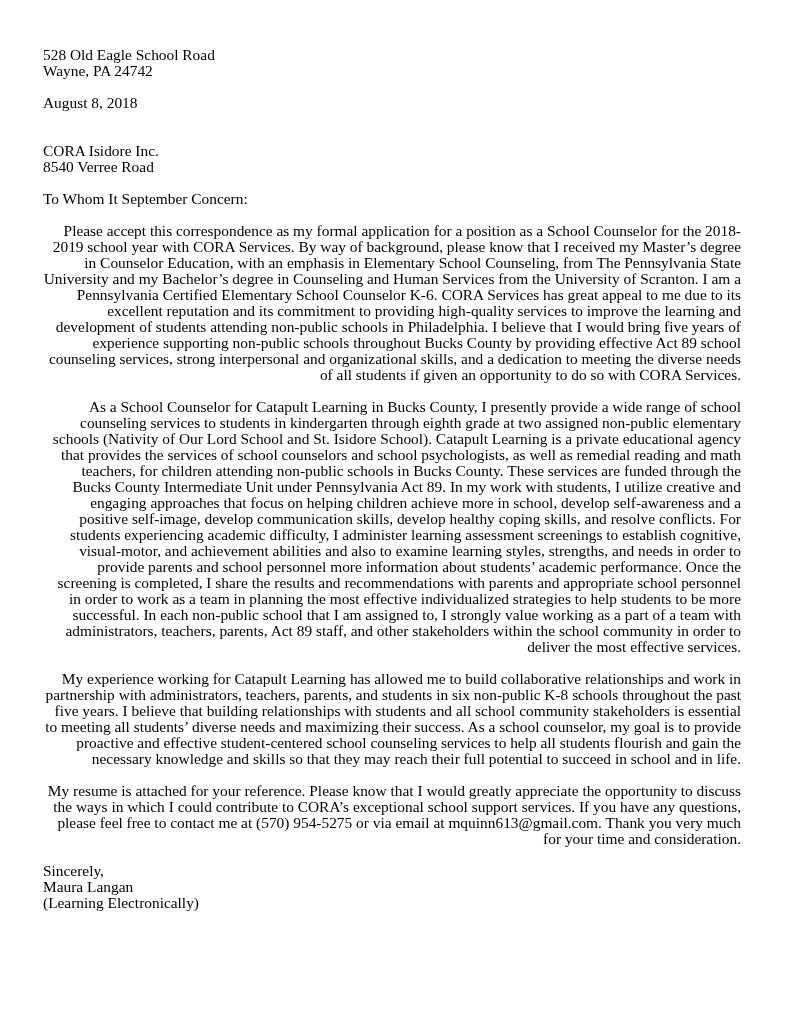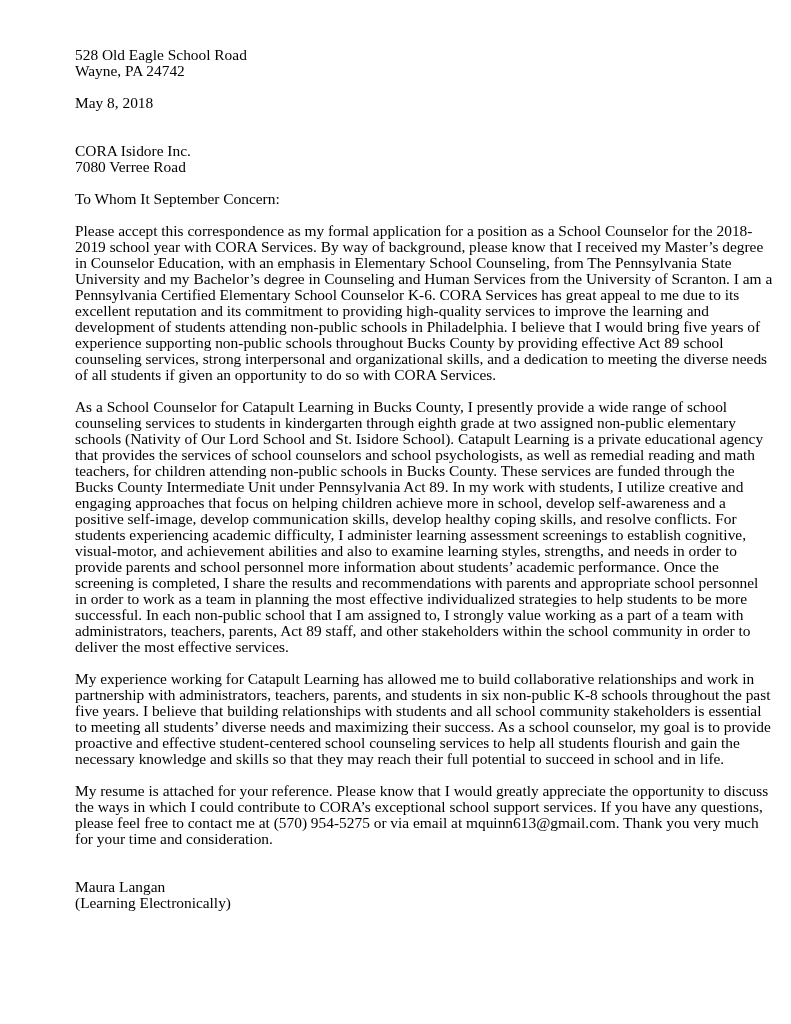--- a/index.html
+++ b/index.html
@@ -6,72 +6,74 @@
     margin: 0;
     padding: 0;
     background: #ffffff;
   }
   .page {
     position: relative;
     width: 791px;
     height: 1024px;
     background: #ffffff;
     box-sizing: border-box;
-    padding: 47px 47px 0 75px;
+    padding: 47px 47px 0 43px;
     overflow: hidden;
     font-family: "Liberation Serif", "DejaVu Serif", serif;
     font-size: 15.4px;
     line-height: 16px;
     color: #000000;
     text-align: left;
   }
   .line {
     white-space: nowrap;
   }
   .block-gap-1 { height: 16px; }
   .block-gap-2 { height: 32px; }
   .para {
     margin: 0 0 16px 0;
     width: 698px;
+    text-align: right;
   }
-  .sig-block { margin-top: 32px; }
+  .sig-block { }
 </style>
 </head>
 <body>
 
 <div class="page">
 
   <div>
     <div class="line">528 Old Eagle School Road</div>
     <div class="line">Wayne, PA 24742</div>
   </div>
 
   <div class="block-gap-1"></div>
 
-  <div class="line">May 8, 2018</div>
+  <div class="line">August 8, 2018</div>
 
   <div class="block-gap-2"></div>
 
   <div>
     <div class="line">CORA Isidore Inc.</div>
-    <div class="line">7080 Verree Road</div>
+    <div class="line">8540 Verree Road</div>
   </div>
 
   <div class="block-gap-1"></div>
 
   <div class="line">To Whom It September Concern:</div>
 
   <div class="block-gap-1"></div>
 
   <div>
     <p class="para">Please accept this correspondence as my formal application for a position as a School Counselor for the 2018-2019 school year with CORA Services. By way of background, please know that I received my Master’s degree in Counselor Education, with an emphasis in Elementary School Counseling, from The Pennsylvania State University and my Bachelor’s degree in Counseling and Human Services from the University of Scranton. I am a Pennsylvania Certified Elementary School Counselor K-6. CORA Services has great appeal to me due to its excellent reputation and its commitment to providing high-quality services to improve the learning and development of students attending non-public schools in Philadelphia. I believe that I would bring five years of experience supporting non-public schools throughout Bucks County by providing effective Act 89 school counseling services, strong interpersonal and organizational skills, and a dedication to meeting the diverse needs of all students if given an opportunity to do so with CORA Services.</p>
     <p class="para">As a School Counselor for Catapult Learning in Bucks County, I presently provide a wide range of school counseling services to students in kindergarten through eighth grade at two assigned non-public elementary schools (Nativity of Our Lord School and St. Isidore School). Catapult Learning is a private educational agency that provides the services of school counselors and school psychologists, as well as remedial reading and math teachers, for children attending non-public schools in Bucks County. These services are funded through the Bucks County Intermediate Unit under Pennsylvania Act 89. In my work with students, I utilize creative and engaging approaches that focus on helping children achieve more in school, develop self-awareness and a positive self-image, develop communication skills, develop healthy coping skills, and resolve conflicts. For students experiencing academic difficulty, I administer learning assessment screenings to establish cognitive, visual-motor, and achievement abilities and also to examine learning styles, strengths, and needs in order to provide parents and school personnel more information about students’ academic performance. Once the screening is completed, I share the results and recommendations with parents and appropriate school personnel in order to work as a team in planning the most effective individualized strategies to help students to be more successful. In each non-public school that I am assigned to, I strongly value working as a part of a team with administrators, teachers, parents, Act 89 staff, and other stakeholders within the school community in order to deliver the most effective services.</p>
     <p class="para">My experience working for Catapult Learning has allowed me to build collaborative relationships and work in partnership with administrators, teachers, parents, and students in six non-public K-8 schools throughout the past five years. I believe that building relationships with students and all school community stakeholders is essential to meeting all students’ diverse needs and maximizing their success. As a school counselor, my goal is to provide proactive and effective student-centered school counseling services to help all students flourish and gain the necessary knowledge and skills so that they may reach their full potential to succeed in school and in life.</p>
     <p class="para">My resume is attached for your reference. Please know that I would greatly appreciate the opportunity to discuss the ways in which I could contribute to CORA’s exceptional school support services. If you have any questions, please feel free to contact me at (570) 954-5275 or via email at mquinn613@gmail.com. Thank you very much for your time and consideration.</p>
   </div>
 
+  <div class="line">Sincerely,</div>
 
   <div class="sig-block">
     <div class="line">Maura Langan</div>
     <div class="line">(Learning Electronically)</div>
   </div>
 
 </div>
 
 </body></html>

